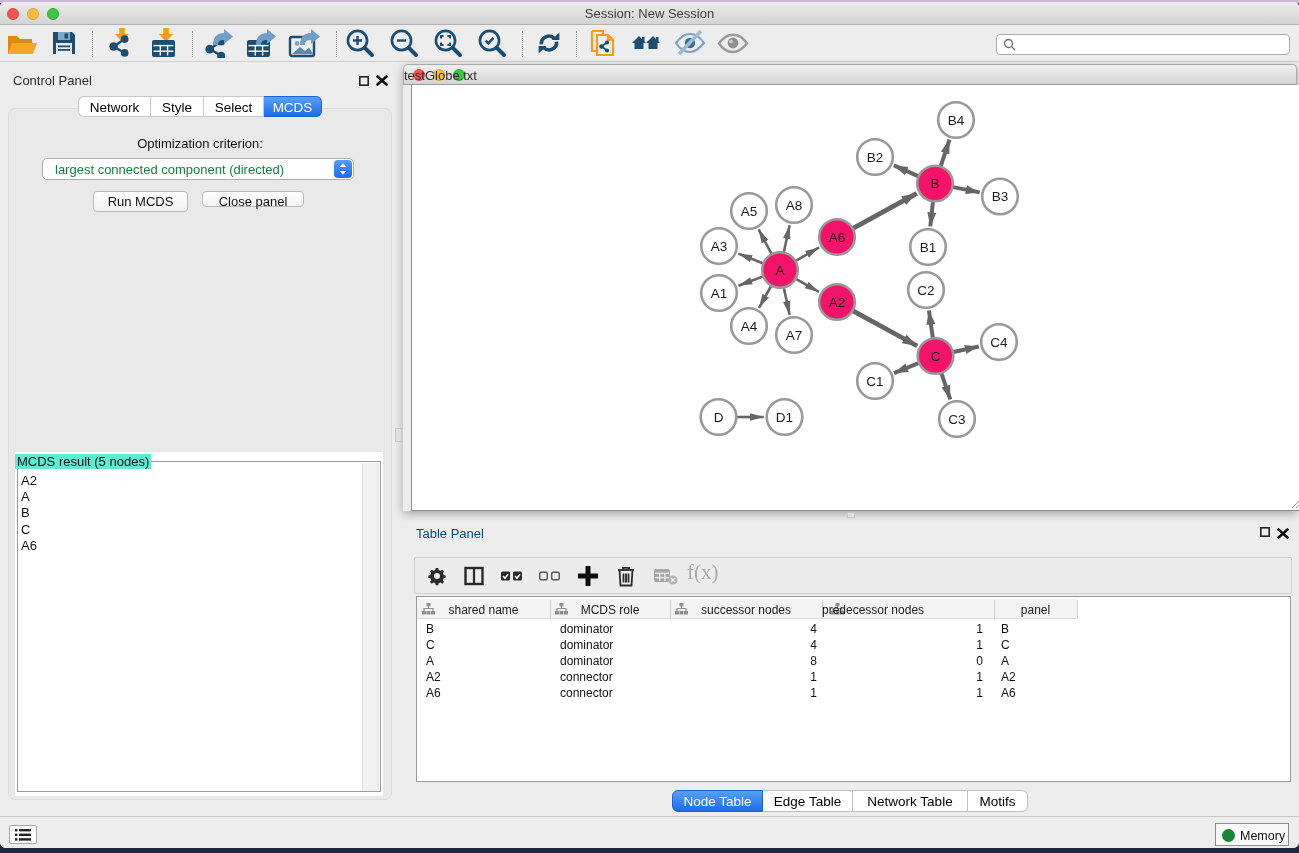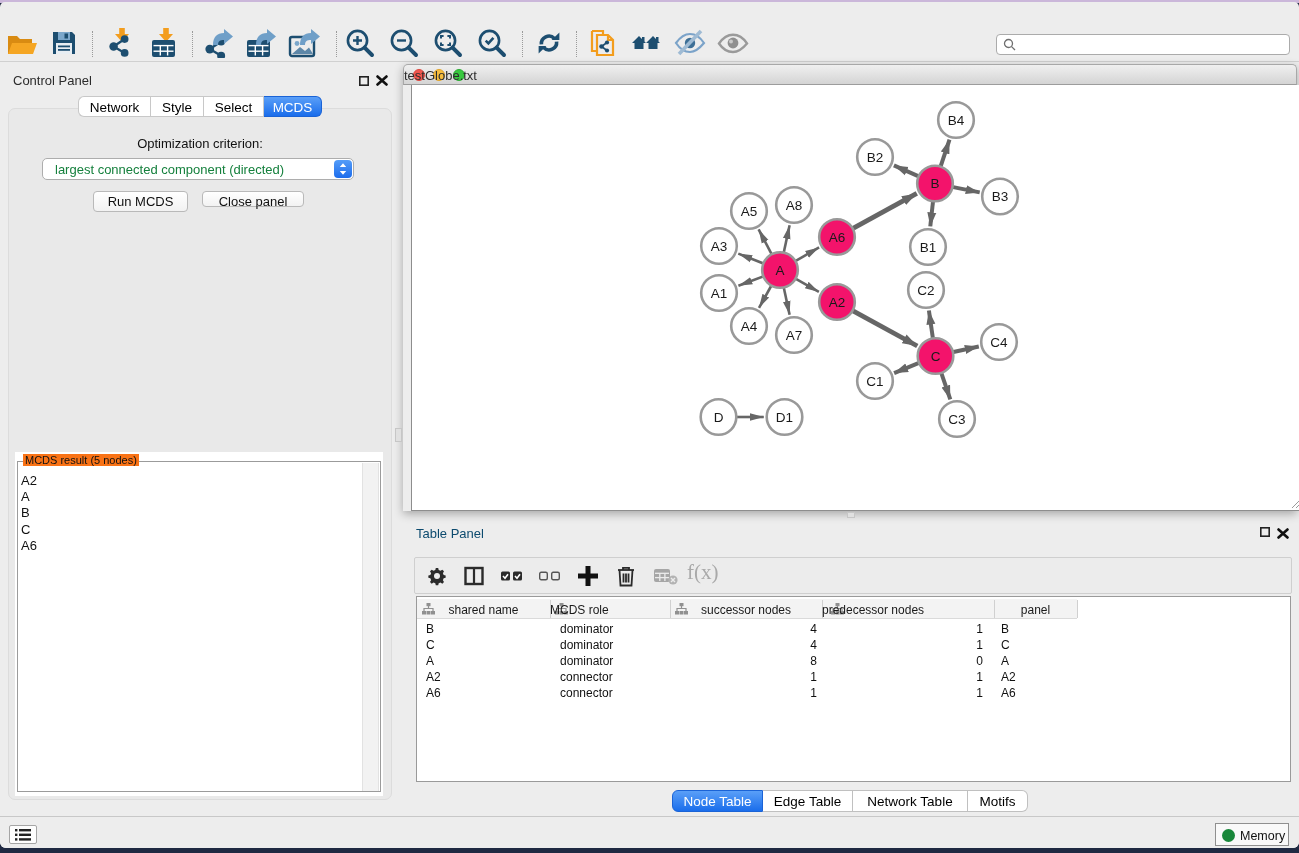--- a/index.html
+++ b/index.html
@@ -7,20 +7,26 @@
 .tbsep { position:absolute; top:6px; height:26px; width:0; border-left:1px dotted #9a9a9a; }
 .btn { background:linear-gradient(#ffffff,#f2f2f2); border:1px solid #b9b9b9; border-radius:4px;
        font-size:13px; color:#111; text-align:center; }
 .winbtn { width:12px; height:12px; border-radius:50%; position:absolute; top:5px; }
 </style></head><body>
 
 <div class="abs" style="left:0;top:0;width:1299px;height:3px;background:#cbb7da"></div>
 
 <div class="abs" style="left:0;top:2px;width:1299px;height:846px;background:#ededed;border-radius:5px 5px 6px 6px">
 
+  <div class="abs" style="left:0;top:0;width:1299px;height:23px;background:linear-gradient(#ebebeb,#d4d4d4);border-bottom:1px solid #b1b1b1;border-radius:5px 5px 0 0">
+    <div class="winbtn" style="left:7px;top:6px;background:#f2574e;border:1px solid #dd4840"></div>
+    <div class="winbtn" style="left:27px;top:6px;background:#f6bd3e;border:1px solid #e0a42c"></div>
+    <div class="winbtn" style="left:46.5px;top:6px;background:#39c83f;border:1px solid #2dab35"></div>
+    <div class="abs" style="width:100%;text-align:center;top:4px;font-size:13px;color:#3c3c3c">Session: New Session</div>
+  </div>
 
   <div class="abs" style="left:0;top:23px;width:1299px;height:37px;border-bottom:1px solid #d0d0d0;background:#ededed">
     <div class="abs" style="left:0;top:-23px;width:1299px;height:59px"></div>
     <div style="position:absolute;left:6px;top:6px"><svg width="32" height="26" viewBox="0 0 32 26" style="">
           <path d="M2 5 h9 l3 3 h12 v4 h-24 z" fill="#d98b12"></path>
 <path d="M2 5 v18 l4 0 2-11 h-6 z" fill="#d98b12"></path>
 <path d="M6 12 h25 l-4 11 h-25 z" fill="#f5a623"></path>
         </svg></div>
 <div style="position:absolute;left:51px;top:5px"><svg width="26" height="26" viewBox="0 0 26 26" style="">
           <path d="M2 2 h19 l3 3 v19 h-22 z" fill="#1d4e70"></path>
@@ -193,21 +199,21 @@
         </svg>
     </div>
   </div>
 
   <div class="btn abs" style="left:93px;top:189px;width:95px;height:21px;line-height:19px">Run MCDS</div>
   <div class="btn abs" style="left:202px;top:189px;width:102px;height:16px;line-height:19px">Close panel</div>
 
   <div class="abs" style="left:15px;top:450px;width:368px;height:344px;background:#fff"></div>
   <div class="abs" style="left:17px;top:459px;width:364px;height:331px;border:1px solid #9b9b9b"></div>
   <div class="abs" style="left:362px;top:461px;width:17px;height:328px;background:#f2f2f2;border-left:1px solid #e2e2e2;border-right:1px solid #e2e2e2"></div>
-  <div class="abs" style="left:23px;top:452px;background:#f97316;padding:0 2px;font-size:11px;color:#111">MCDS result (5 nodes)</div>
+  <div class="abs" style="left:15px;top:452px;background:#5eead4;padding:0 2px;font-size:13px;color:#111">MCDS result (5 nodes)</div>
   <div class="abs" style="left:21px;top:471px;font-size:13px;color:#111;line-height:16.2px">A2<br>A<br>B<br>C<br>A6</div>
 
   <div class="abs" style="left:403px;top:62px;width:894px;height:447px;border-radius:5px 5px 0 0;box-shadow:0 3px 10px rgba(0,0,0,0.3)">
     <div class="abs" style="left:0;top:0;width:894px;height:21px;background:linear-gradient(#f0f0f0,#d4d4d4);border:1px solid #a8a8a8;border-bottom:1px solid #9c9c9c;border-radius:5px 5px 0 0">
       <div class="winbtn" style="left:9px;top:4px;background:#f2574e;border:1px solid #dd4840"></div>
       <div class="winbtn" style="left:29px;top:4px;background:#f6bd3e;border:1px solid #e0a42c"></div>
       <div class="winbtn" style="left:49px;top:4px;background:#39c83f;border:1px solid #2dab35"></div>
       <div class="abs" style="width:100%;top:3px;font-size:13px;color:#2d2d2d">testGlobe.txt</div>
     </div>
     <div class="abs" style="left:8px;top:21px;width:894px;height:426px;background:#fff;border:1px solid #8d8d8d;border-top:none">
@@ -388,21 +394,21 @@
         <rect x="9" y="8" width="4" height="3.5" fill="#909090"></rect>
       </svg>
       <svg width="13" height="12" viewBox="0 0 13 12" style="position:absolute;left:414px;top:6px">
 <rect x="4.5" y="0" width="4" height="3.2" fill="#909090"></rect>
         <path d="M6.5 3 v2.5 M2 8 v-2.5 h9 v2.5 M2 5.5 h9" stroke="#909090" stroke-width="1.2" fill="none"></path>
 <rect x="0" y="8" width="4" height="3.5" fill="#909090"></rect>
         <rect x="4.5" y="8" width="4" height="3.5" fill="#909090"></rect>
         <rect x="9" y="8" width="4" height="3.5" fill="#909090"></rect>
       </svg>
     <div class="abs" style="left:0px;top:6px;width:133px;text-align:center;font-size:12px;color:#1a1a1a">shared name</div>
-    <div class="abs" style="left:133px;top:6px;width:120px;font-size:12px;color:#1a1a1a">MCDS role</div>
+    <div class="abs" style="left:133px;top:6px;width:120px;text-align:center;font-size:12px;color:#1a1a1a">MCDS role</div>
     <div class="abs" style="left:253px;top:6px;width:152px;text-align:center;font-size:12px;color:#1a1a1a">successor nodes</div>
     <div class="abs" style="left:405px;top:6px;width:172px;font-size:12px;color:#1a1a1a">predecessor nodes</div>
     <div class="abs" style="left:577px;top:6px;width:83px;text-align:center;font-size:12px;color:#1a1a1a">panel</div>
     <div class="abs" style="left:0;top:25px;width:875px;font-size:12px;color:#111">
       <div style="height:16px;position:relative">
           <span style="position:absolute;left:9px">B</span>
           <span style="position:absolute;left:143px">dominator</span>
           <span style="position:absolute;left:340px;width:60px;text-align:right">4</span>
           <span style="position:absolute;left:506px;width:60px;text-align:right">1</span>
           <span style="position:absolute;left:584px">B</span>

